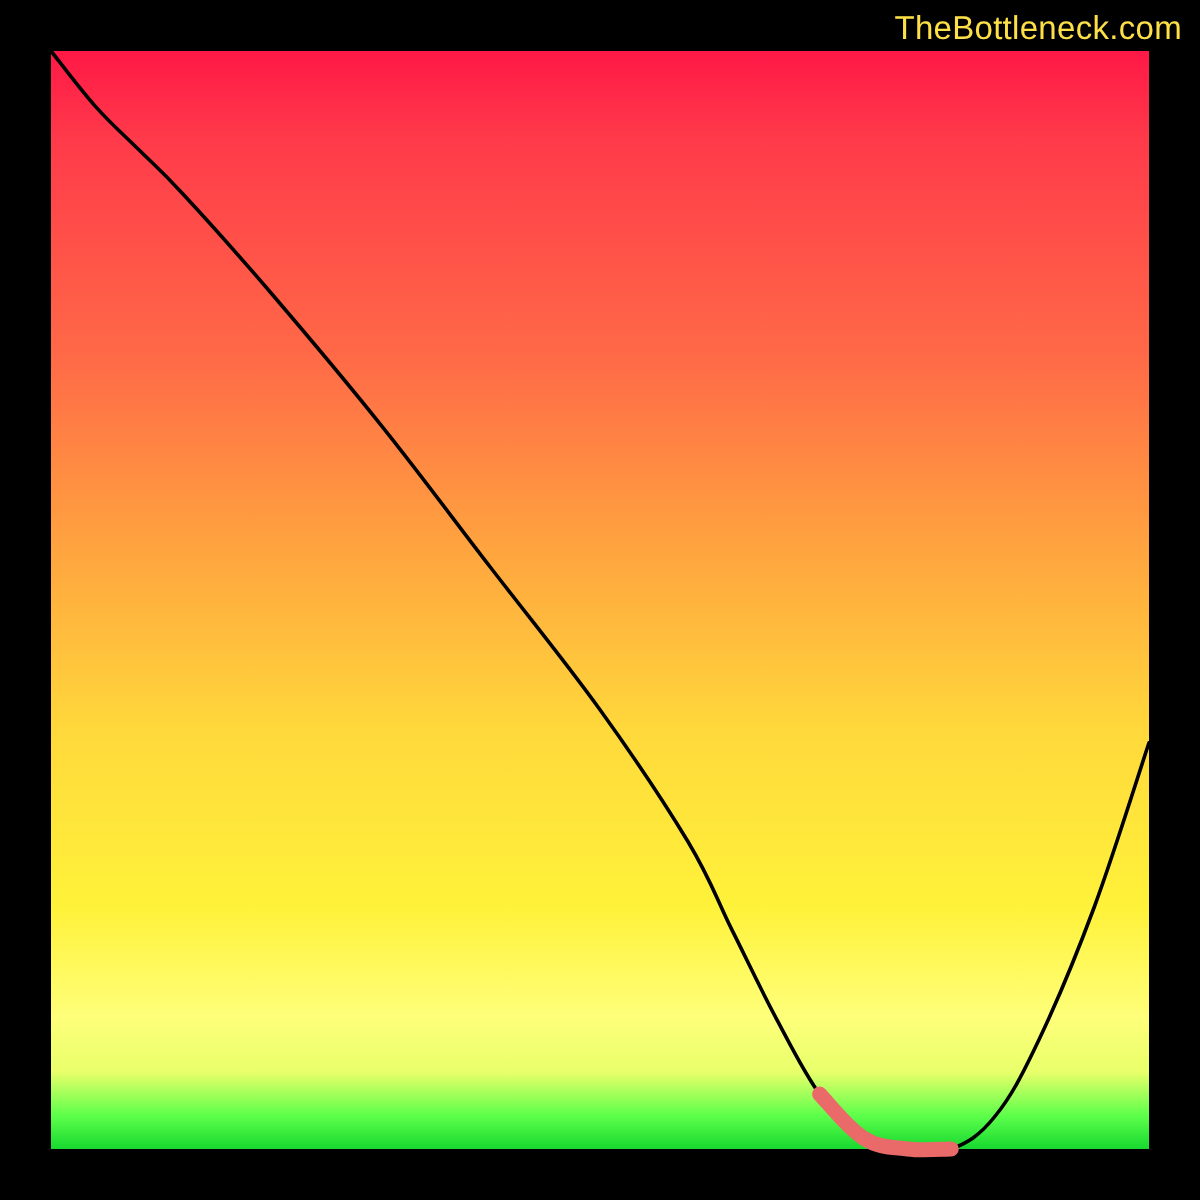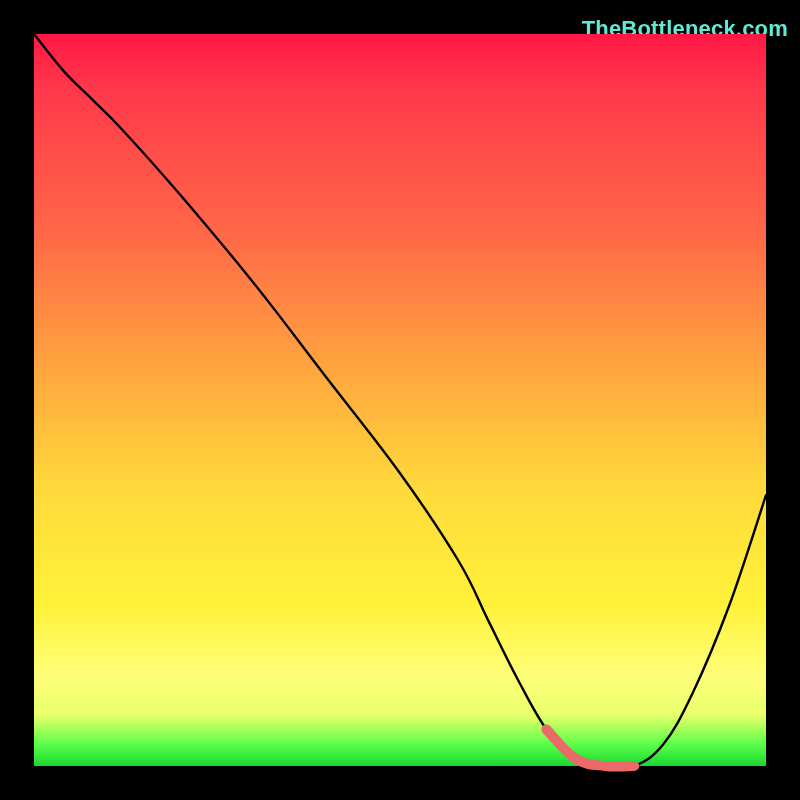--- a/index.html
+++ b/index.html
@@ -33,25 +33,25 @@
       #ffd93b 62%,
       #fff23a 78%,
       #feff7a 88%,
       #e8ff6a 93%,
       #5cff4a 97%,
       #18d830 100%
     );
   }
   .watermark {
     position: absolute;
-    top: 16px;
+    top: 6px;
     right: 12px;
-    color: #5eead4;
+    color: #fde047;
     font-size: 22px;
-    font-weight: 700;
+    font-weight: 400;
     letter-spacing: 0.2px;
     user-select: none;
   }
   svg.curve {
     position: absolute;
     left: 0;
     top: 0;
     width: 732px;
     height: 732px;
     overflow: visible;

